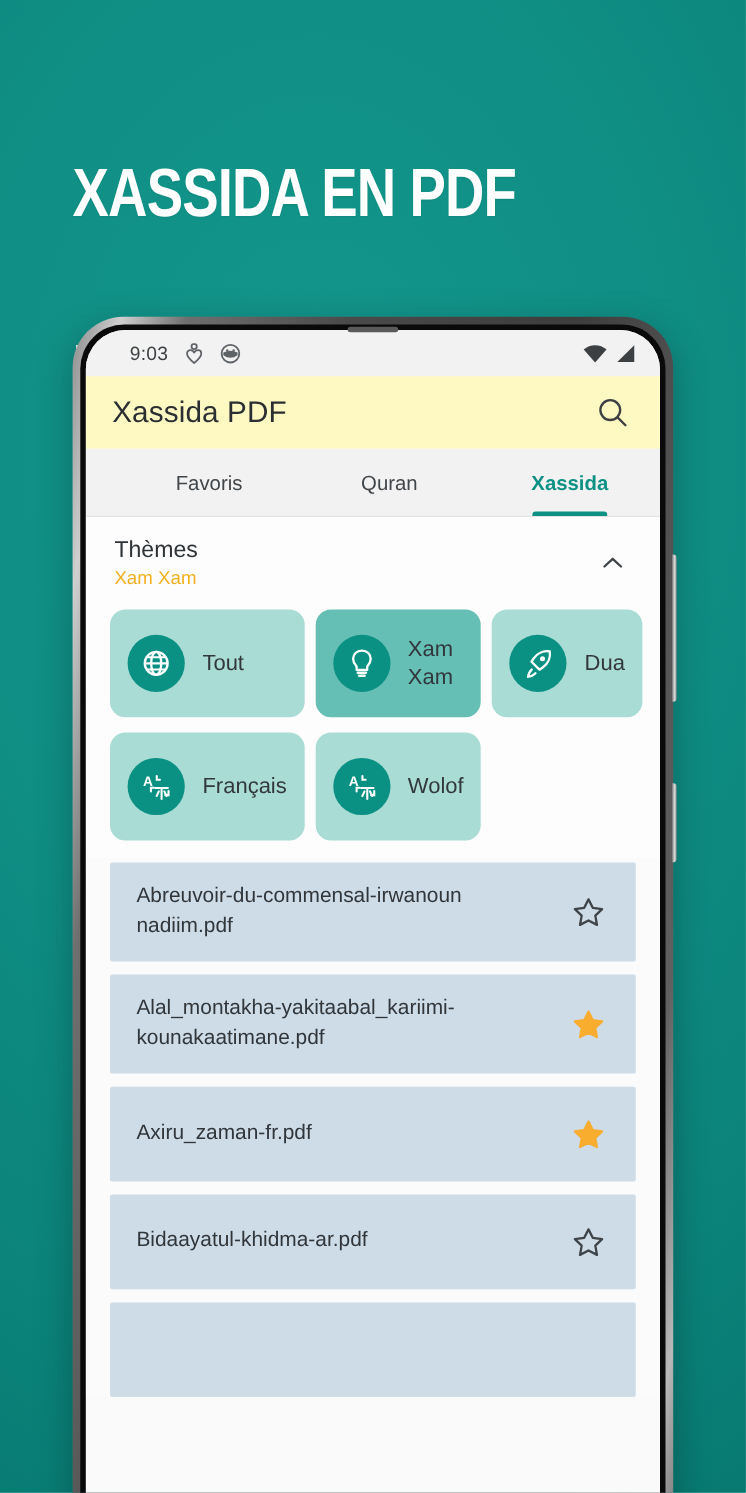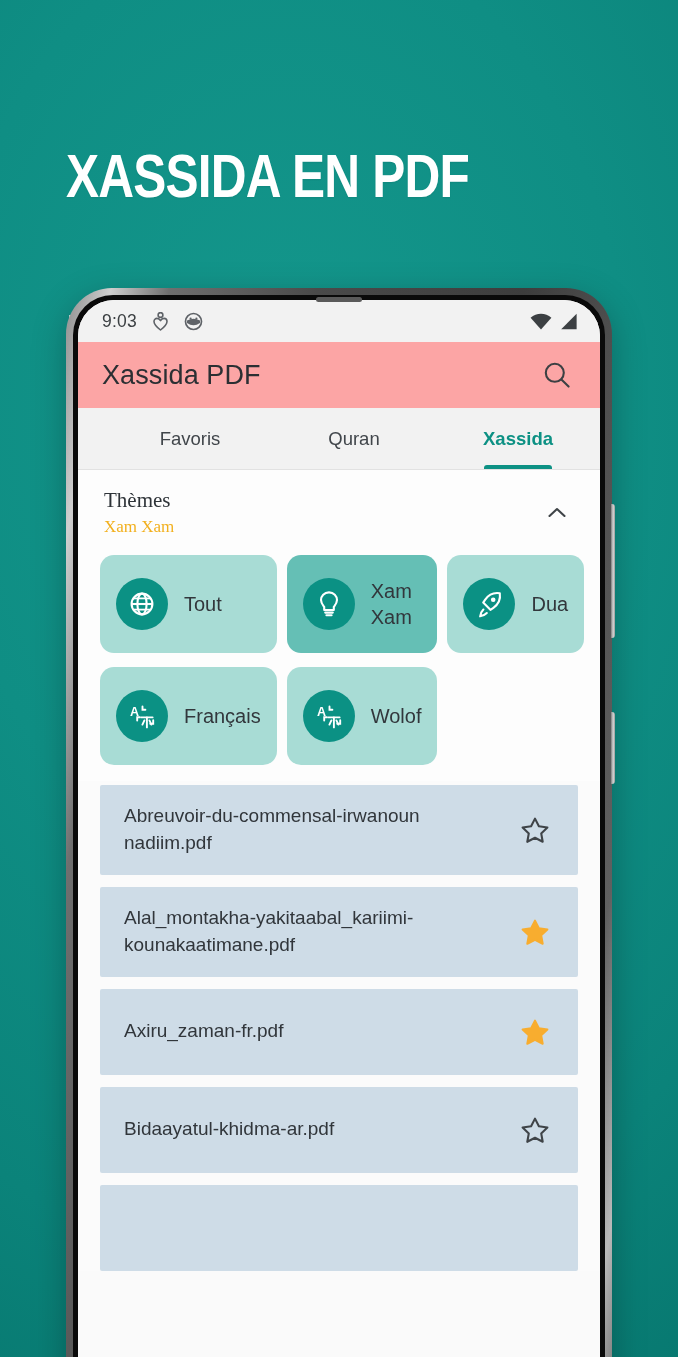--- a/index.html
+++ b/index.html
@@ -100,28 +100,28 @@
   
   #status-bar {
     height: 42px;
     background: #f2f2f2;
     display: flex;
     align-items: center;
     padding: 0 22px 0 24px;
     color: #3c4043;
     font-size: 17px;
   }
-  #status-time { font-size: 17.5px; letter-spacing: 0.2px; color: #3c4043; }
+  #status-time { font-size: 17.5px; letter-spacing: 0.2px; color: #3c4043; margin-left: 16px; }
   .status-icon { margin-left: 16px; display: inline-flex; align-items: center; }
   #status-right { margin-left: auto; display: flex; align-items: center; gap: 3px; }
 
   
   #app-bar {
     height: 66px;
-    background: #fca5a5;
+    background: #fef9c3;
     display: flex;
     align-items: center;
     padding: 0 22px 0 24px;
   }
   #app-title {
     font-size: 27px;
     color: #2b2f33;
     letter-spacing: 0.1px;
   }
   #search-button {
@@ -159,21 +159,20 @@
     border-radius: 3px 3px 0 0;
     background: #0d9184;
   }
 
   
   #themes-header {
     background: #fdfdfd;
     padding: 18px 26px 14px 26px;
     display: flex;
     align-items: flex-end;
-    font-family: Liberation Serif, serif;
   }
   #themes-texts { display: flex; flex-direction: column; gap: 4px; }
   #themes-title { font-size: 21px; color: #2e3338; }
   #themes-subtitle { font-size: 17px; color: #f2b01e; }
   #themes-collapse {
     margin-left: auto;
     align-self: center;
     width: 34px; height: 34px;
     display: flex; align-items: center; justify-content: center;
   }

